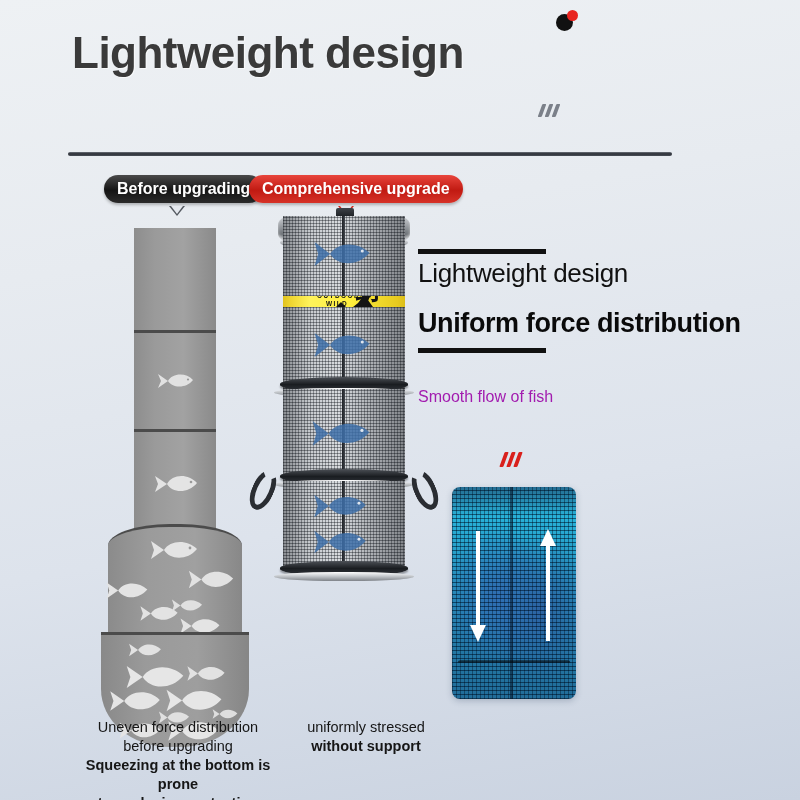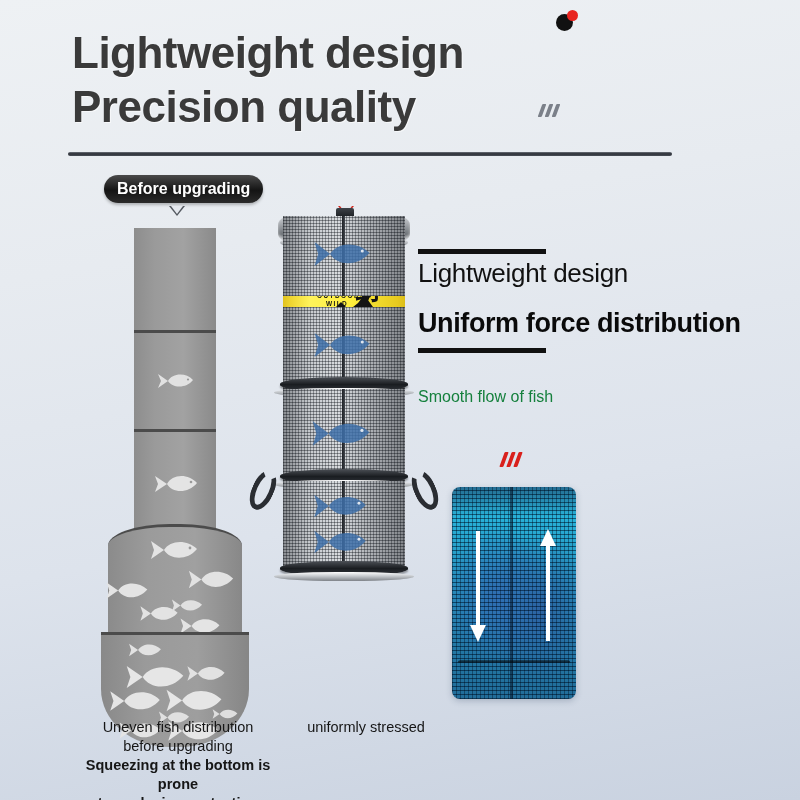--- a/index.html
+++ b/index.html
@@ -133,21 +133,21 @@
   }
   .handle-l{left:-22px;transform:rotate(24deg);}
   .handle-r{right:-22px;transform:rotate(-24deg);}
 
   
   .rt{position:absolute;left:418px;}
   .rt-bar{position:absolute;left:418px;top:249px;width:128px;height:5px;background:#111;}
   .rt-h1{top:258px;font-size:26px;color:#111;letter-spacing:-0.3px;}
   .rt-h2{top:308px;font-size:27px;font-weight:bold;color:#0a0a0a;letter-spacing:-0.4px;}
   .rt-bar2{position:absolute;left:418px;top:348px;width:128px;height:5px;background:#111;}
-  .rt-p1{top:388px;font-size:16px;color:#15803d;}
+  .rt-p1{top:388px;font-size:16px;color:#a21caf;}
   .rt-p2{top:418px;font-size:16px;color:#1b1b1b;}
 
   
   .inset{
     position:absolute;left:452px;top:487px;width:124px;height:212px;border-radius:8px;
     background:
       repeating-linear-gradient(0deg,rgba(4,26,46,.55) 0 1px,rgba(120,220,255,.12) 1px 4px),
       repeating-linear-gradient(90deg,rgba(4,26,46,.5) 0 1px,rgba(120,220,255,.10) 1px 4px),
       radial-gradient(ellipse at 36% 52%,#1b4f9e 0%,rgba(27,79,158,0) 46%),
       radial-gradient(ellipse at 70% 58%,#163f86 0%,rgba(22,63,134,0) 44%),
@@ -173,39 +173,39 @@
   .cap-left{left:78px;top:718px;width:200px;}
   .cap-right{left:292px;top:718px;width:148px;}
 </style>
 </head>
 <body>
 
 <div id="stage">
 
   <div class="title-wrap">
     <div class="title-line">Lightweight design</div>
-    <div class="title-line">Precision quality</div>
   </div>
 
   <div class="dot-deco">
     <span class="d-black"></span>
       <span class="d-red"></span>
   </div>
 
   <div class="slashes slash-gray">
     <i></i>
       <i></i>
       <i></i>
   </div>
 
   <div class="hdr-rule"></div>
 
   <div class="badge badge-before">Before upgrading</div>
   <div class="caret caret-dark"></div>
 
+  <div class="badge badge-after">Comprehensive upgrade</div>
   <div class="caret caret-red"></div>
 
   <div class="old-col">
     <div class="old-seg" style="height:102px;"></div>
     <div class="old-seg" style="height:96px;">
       <div class="fish-w" style="left:22px;top:38px;">
         <svg width="40" height="20" viewBox="0 0 40 20">
             <path d="M12 10 C16 2,30 1,37 9 C30 18,16 17,12 10 Z M12 10 L2 3 L5 10 L2 17 Z" fill="#e2e2e2"></path>
             <circle cx="32" cy="8.5" r="1.1" fill="#9a9a9a"></circle>
           </svg>
@@ -401,23 +401,24 @@
       <div class="shaft"></div>
         <div class="head"></div>
     </div>
     <div class="arrow arr-up">
       <div class="shaft"></div>
         <div class="head"></div>
     </div>
   </div>
 
   <div class="cap cap-left">
-    <div>Uneven fish distribution</div>
+    <div>Uneven force distribution</div>
     <div>before upgrading</div>
     <div><b>Squeezing at the bottom is prone</b></div>
     <div><b>to explosion protection</b></div>
   </div>
 
   <div class="cap cap-right">
     <div>uniformly stressed</div>
+    <div><b>without support</b></div>
   </div>
 
 </div>
 
 </body></html>

